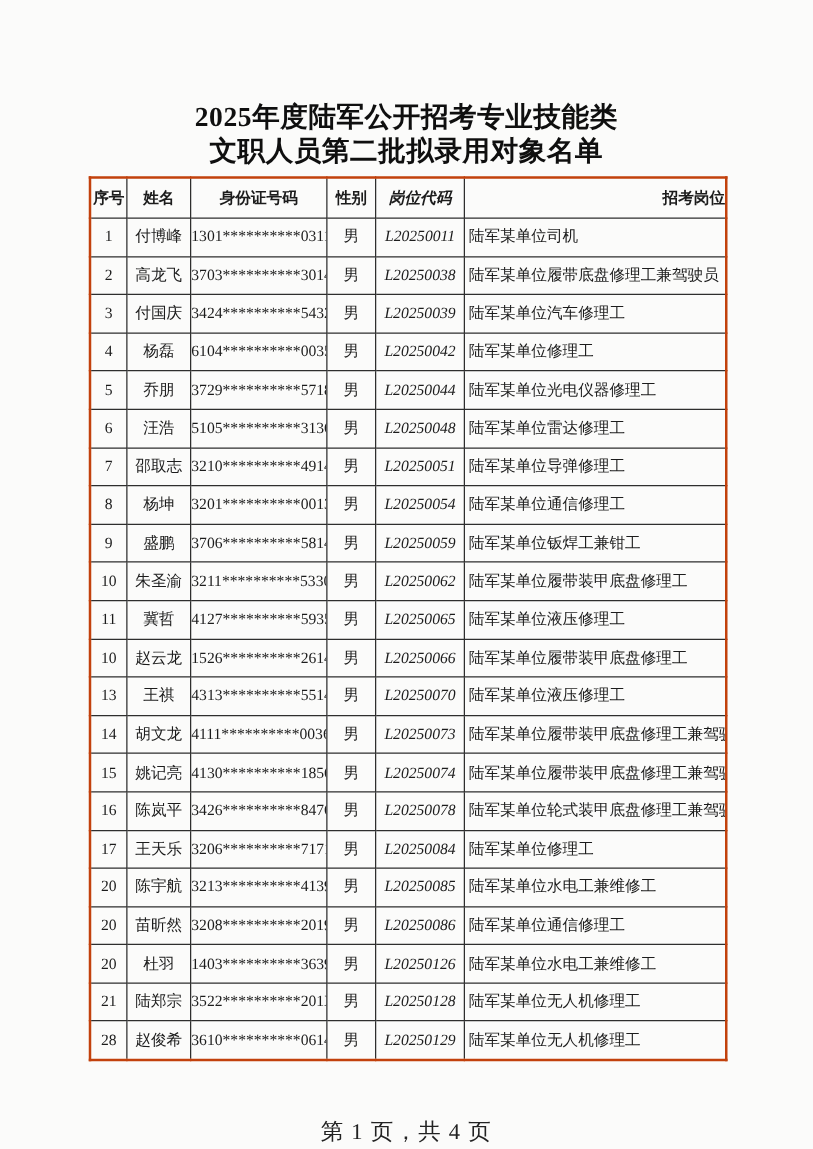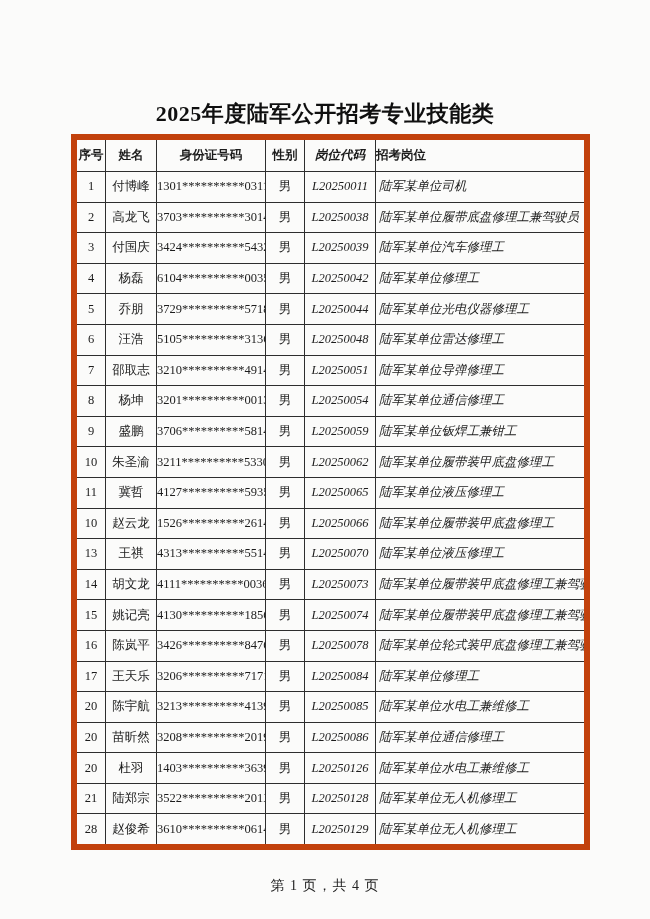--- a/index.html
+++ b/index.html
@@ -9,34 +9,34 @@
   body {
     width: 650px;
     height: 919px;
     background: #fbfbfa;
     color: #1c1c1c;
     font-family: "Liberation Serif", "DejaVu Serif", serif;
     position: relative;
     overflow: hidden;
   }
   .title-block {
-    padding-top: 100px;
+    padding-top: 80px;
     text-align: center;
     font-weight: bold;
     font-size: 22px;
     line-height: 27px;
     color: #0f0f0f;
     letter-spacing: 0.5px;
   }
   table.roster {
     margin: 7px 0 0 71px;
     border-collapse: collapse;
     table-layout: fixed;
     width: 502px;
-    border: 6px solid #c2410c;
+    border: 2px solid #c2410c;
   }
   table.roster th, table.roster td {
     border: 1px solid #2e2e2e;
     font-size: 12.5px;
     font-weight: normal;
     overflow: hidden;
     white-space: nowrap;
     padding: 0;
     color: #1c1c1c;
   }
@@ -48,39 +48,39 @@
   table.roster td {
     height: 29.6px;
     text-align: center;
   }
   table.roster .w0 { width: 28px; }
   table.roster .w1 { width: 50px; }
   table.roster .w2 { width: 108px; }
   table.roster .w3 { width: 38px; font-family: Liberation Mono, monospace; }
   table.roster .w4 { width: 70px; font-style: italic; }
   table.roster .w5 { width: 208px; }
-  table.roster th.w5 { text-align: left; }
+  table.roster th.w5 { text-align: right; }
   table.roster td.c5 {
     text-align: left;
     padding-left: 3px;
-    font-style: italic;
   }
   .page-footer {
-    margin-top: 27px;
-    text-align: center;
-    font-size: 14px;
+    margin-top: 44px;
+    text-align: center;
+    font-size: 18px;
     color: #222;
     letter-spacing: 1px;
   }
 </style>
 </head>
 <body>
 
 <div class="title-block">
   <div>2025年度陆军公开招考专业技能类</div>
+  <div>文职人员第二批拟录用对象名单</div>
 </div>
 
 <table class="roster">
   <thead>
     <tr>
       <th class="w0">序号</th>
       <th class="w1">姓名</th>
       <th class="w2">身份证号码</th>
       <th class="w3">性别</th>
       <th class="w4">岗位代码</th>

